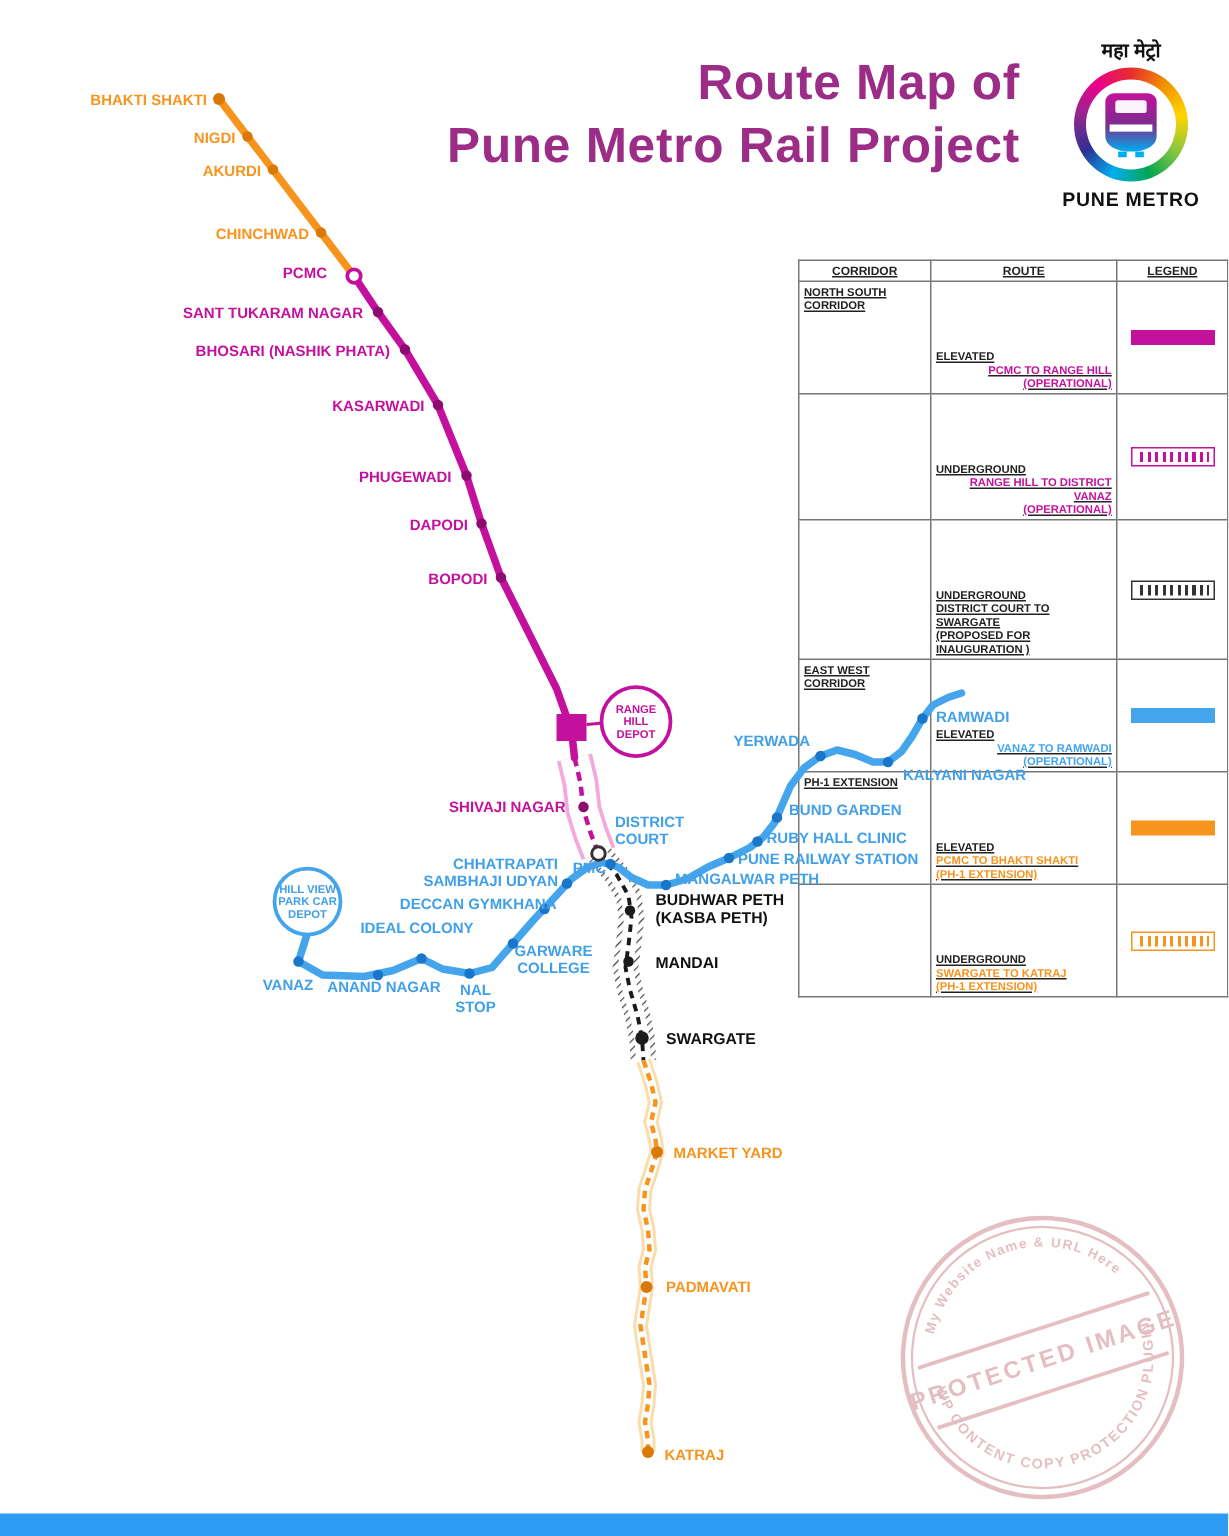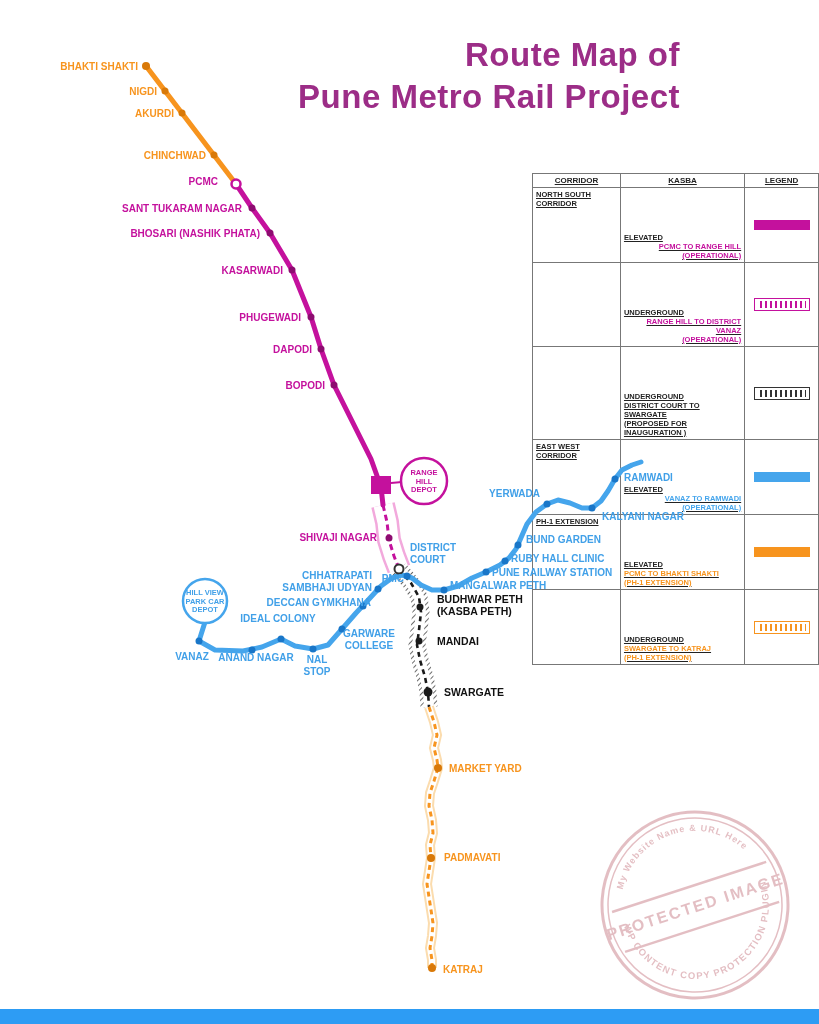--- a/index.html
+++ b/index.html
@@ -50,26 +50,48 @@
 </head>
 <body>
 
 <div id="page">
 
   <div class="title">
     <div>Route Map of</div>
     <div>Pune Metro Rail Project</div>
   </div>
 
+  <div class="logo">
+    <div class="hindi">महा मेट्रो</div>
+    <div class="logo-ring">
+      <div class="logo-ring-inner">
+        <svg width="38" height="46" viewBox="0 0 40 48">
+          <defs>
+            <linearGradient id="tg" x1="0" y1="0" x2="0" y2="1">
+              <stop offset="0" stop-color="#C4119D"></stop>
+                <stop offset="0.55" stop-color="#7b2d8e"></stop>
+                <stop offset="1" stop-color="#00aeef"></stop>
+            </linearGradient>
+          </defs>
+          <path d="M8,2 h24 a6,6 0 0 1 6,6 v24 c0,7 -8,11 -18,11 c-10,0 -18,-4 -18,-11 v-24 a6,6 0 0 1 6,-6 z" fill="url(#tg)"></path>
+          <rect x="9" y="7" width="22" height="9" rx="2" fill="#fff" opacity="0.95"></rect>
+          <rect x="5" y="24" width="30" height="5" fill="#fff"></rect>
+          <rect x="11" y="43" width="6" height="4" fill="#00aeef"></rect>
+          <rect x="23" y="43" width="6" height="4" fill="#00aeef"></rect>
+        </svg>
+      </div>
+    </div>
+    <div class="brand">PUNE METRO</div>
+  </div>
 
   <table class="legend">
     <tbody>
         <tr>
       <th class="c-corr">CORRIDOR</th>
-      <th class="c-route">KASBA</th>
+      <th class="c-route">ROUTE</th>
       <th class="c-leg">LEGEND</th>
     </tr>
     <tr>
       <td class="c-corr">NORTH SOUTH CORRIDOR</td>
       <td class="c-route">
         <div class="rt">ELEVATED</div>
         <div class="rn c-mg">PCMC TO RANGE HILL</div>
         <div class="rs c-mg">(OPERATIONAL)</div>
       </td>
       <td class="c-leg">

